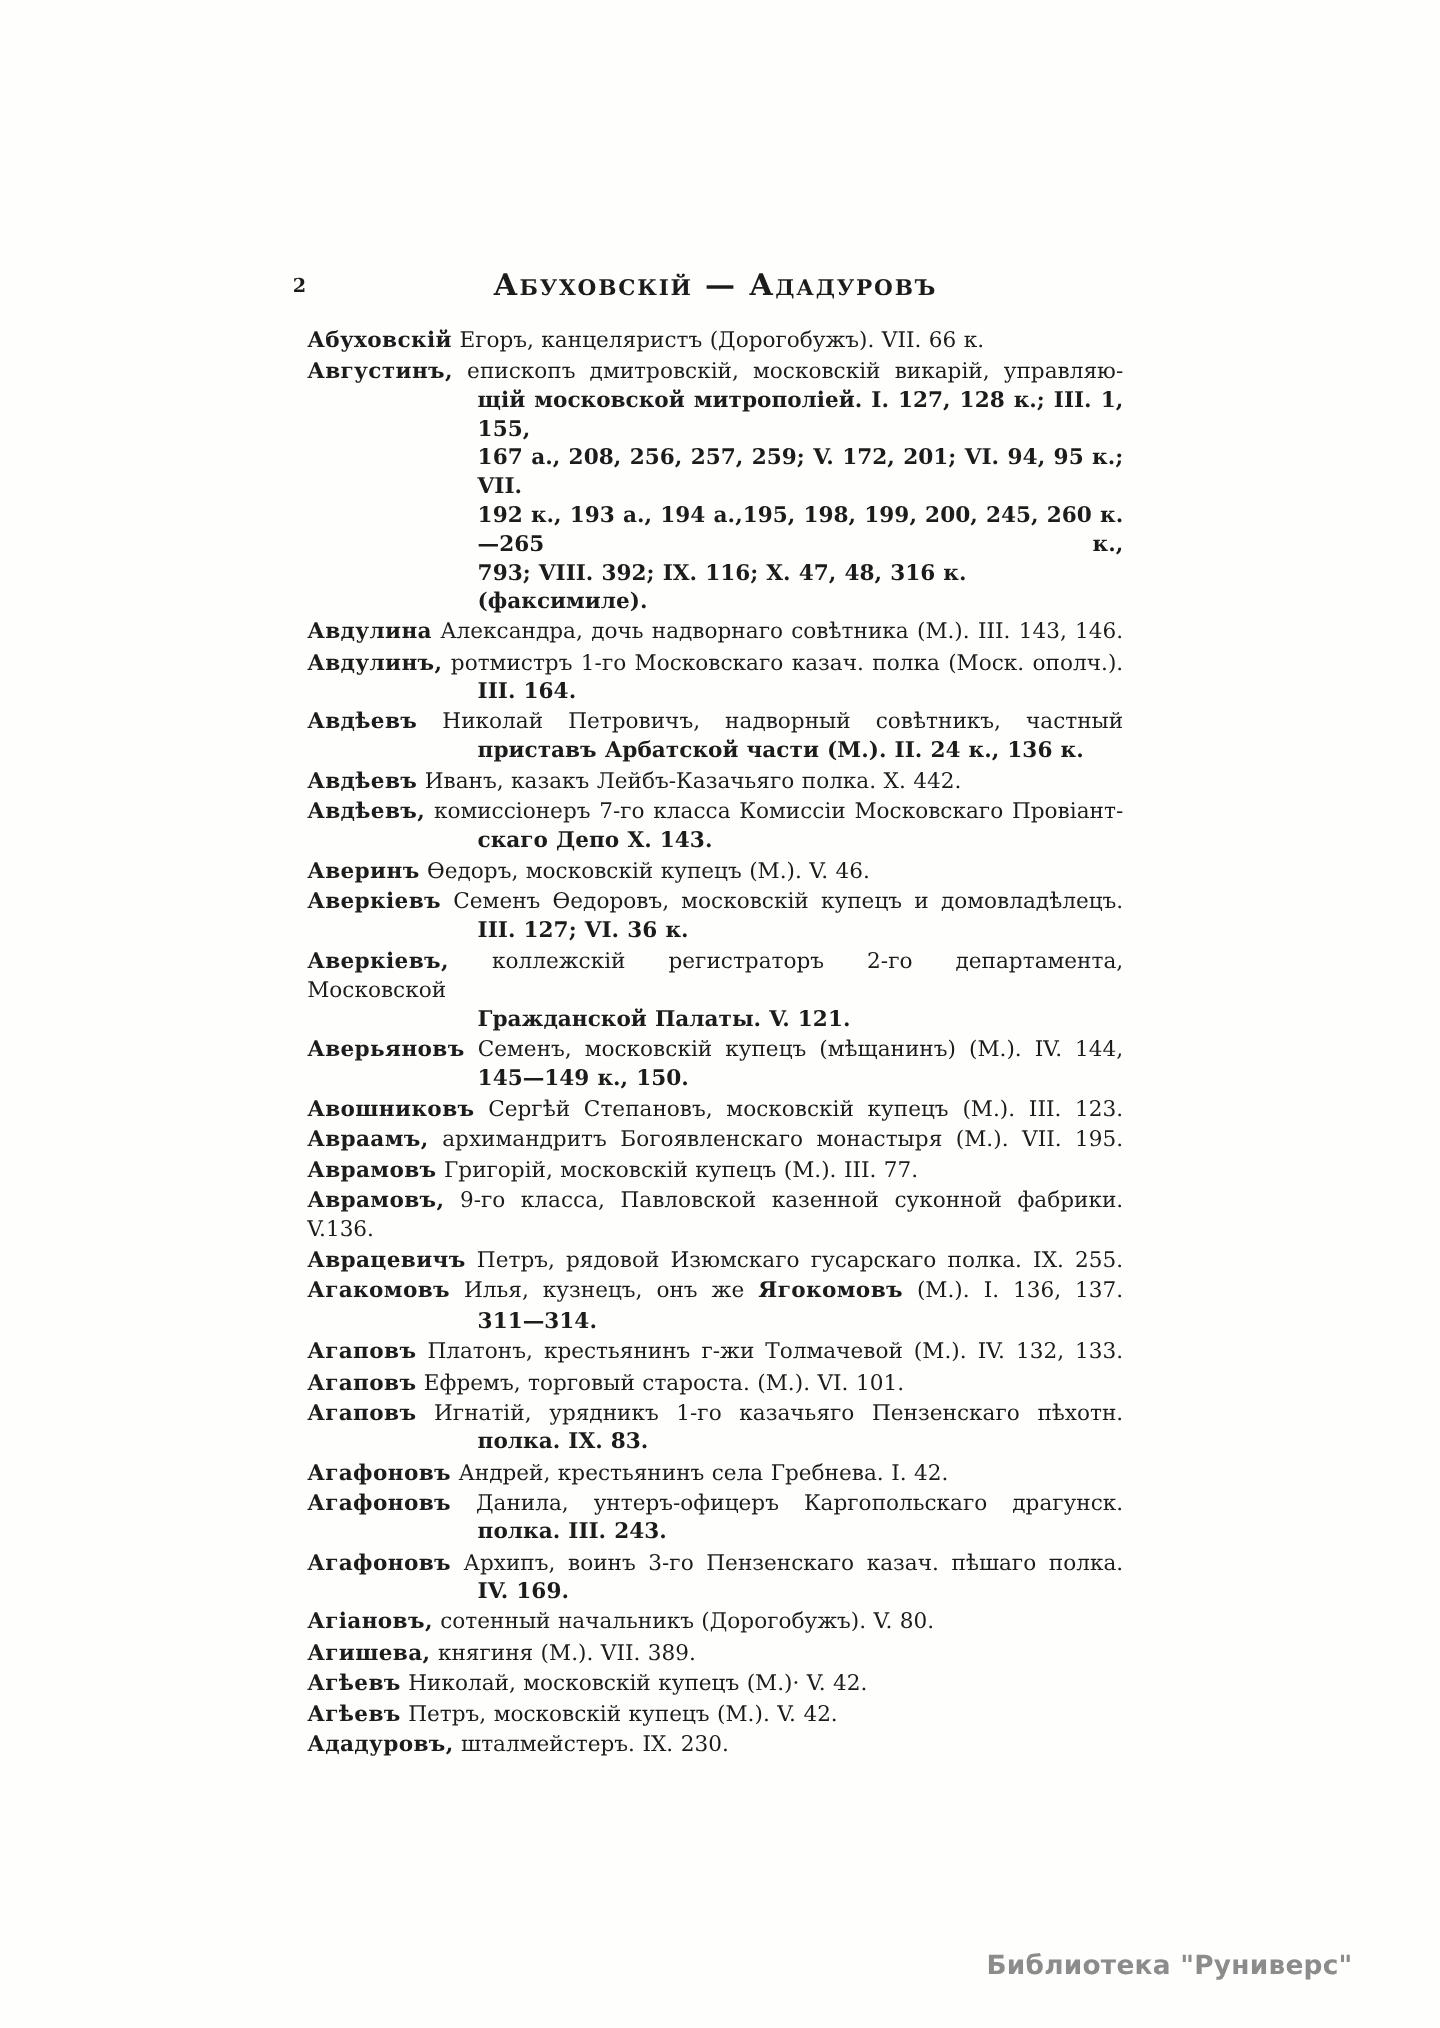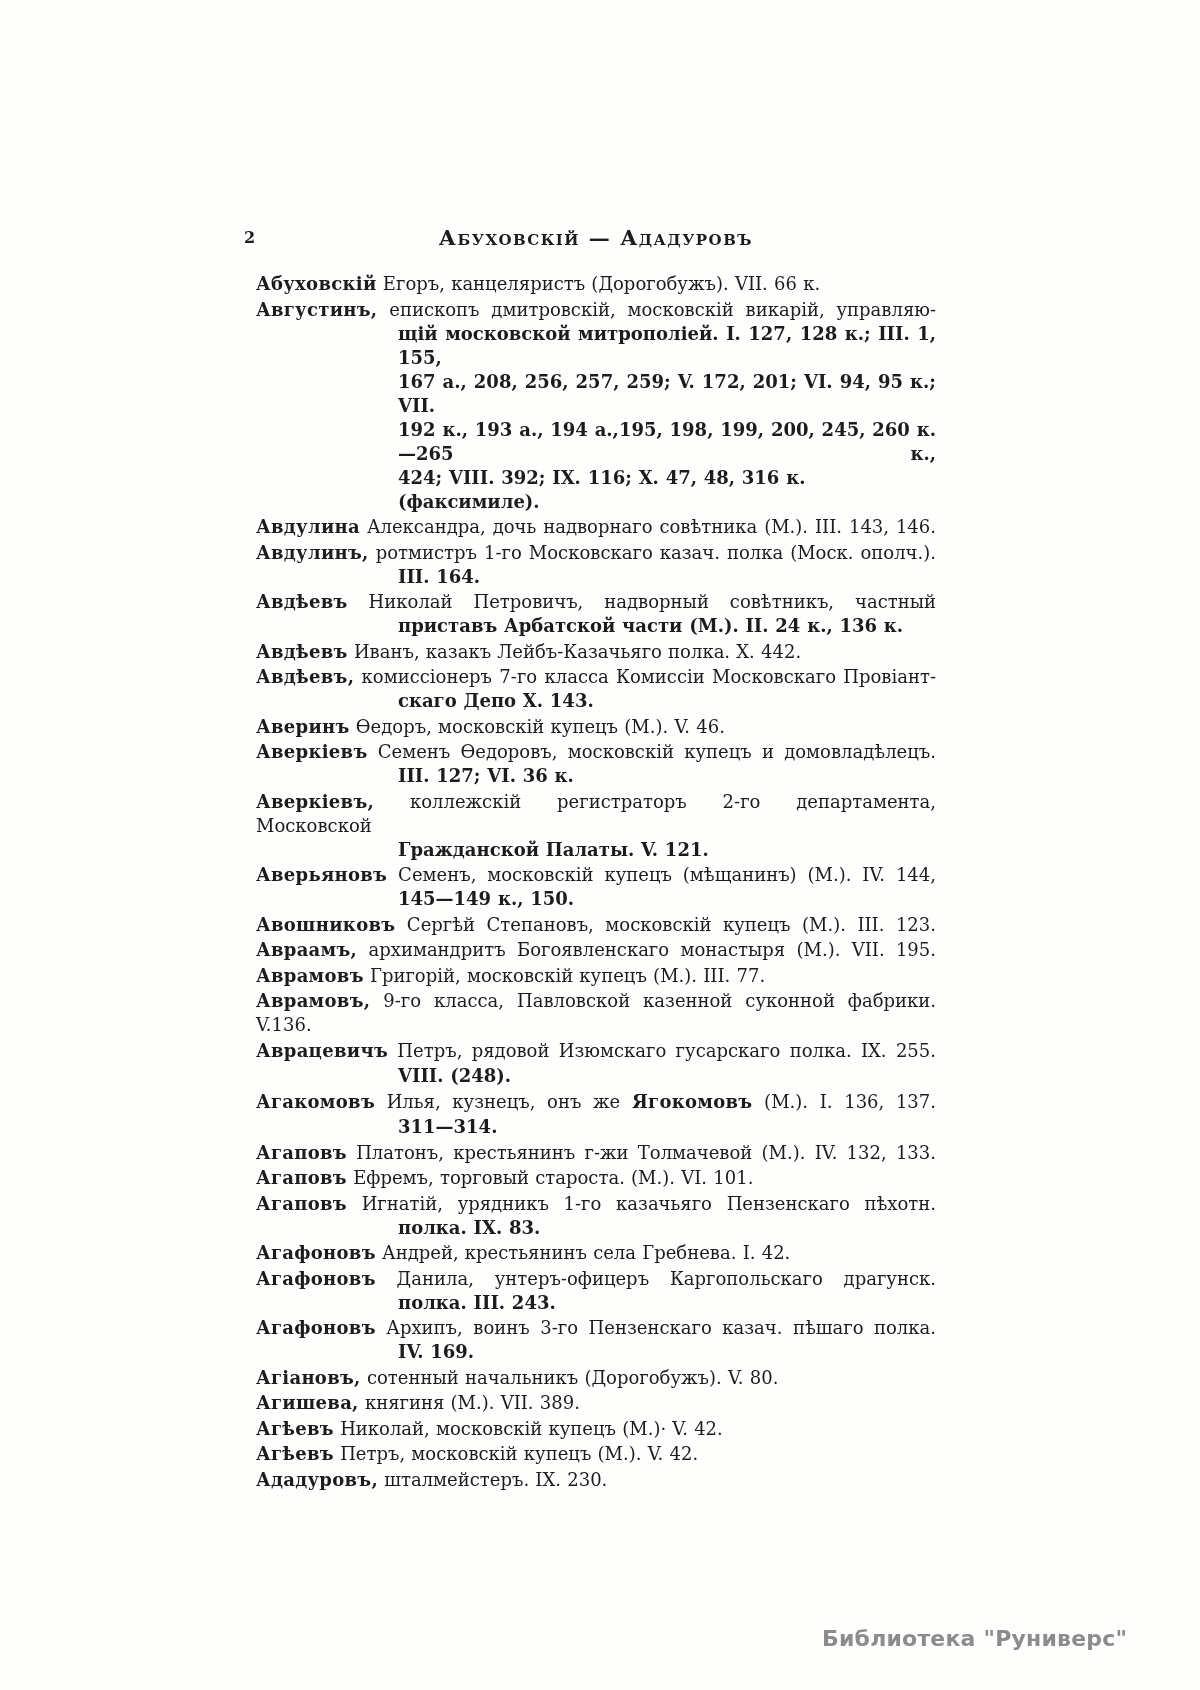--- a/index.html
+++ b/index.html
@@ -13,21 +13,21 @@
     overflow:hidden;
   }
   .page-number {
     position:absolute; left:244px; top:228px;
     font-size:16px; line-height:20px; font-weight:bold;
   }
   .running-header {
     position:absolute; left:256px; top:227px; width:680px;
     text-align:center;
     font-variant:small-caps;
-    font-size:21px; line-height:21px;
+    font-size:25px; line-height:21px;
     font-weight:600;
     letter-spacing:1.5px;
     white-space:nowrap;
   }
   .entries {
     position:absolute; left:256px; top:272px; width:680px;
   }
   .entry { margin-bottom:1.5px; }
   .line {
     font-size:18px; line-height:24px;
@@ -55,21 +55,21 @@
   <div class="running-header">Абуховскій — Ададуровъ</div>
   <main class="entries">
       <div class="entry">
         <div class="line"><span class="b">Абуховскій</span><span> Егоръ, канцеляристъ (Дорогобужъ). VII. 66 к.</span></div>
       </div>
       <div class="entry">
         <div class="line just"><span class="b">Августинъ,</span><span> епископъ дмитровскій, московскій викарій, управляю-</span></div>
         <div class="line ind just"><span>щій московской митрополіей. I. 127, 128 к.; III. 1, 155,</span></div>
         <div class="line ind just"><span>167 а., 208, 256, 257, 259; V. 172, 201; VI. 94, 95 к.; VII.</span></div>
         <div class="line ind just"><span>192 к., 193 а., 194 а.,195, 198, 199, 200, 245, 260 к.—265 к.,</span></div>
-        <div class="line ind"><span>424; VIII. 392; IX. 116; X. 47, 48, 316 к. (факсимиле).</span></div>
+        <div class="line ind"><span>793; VIII. 392; IX. 116; X. 47, 48, 316 к. (факсимиле).</span></div>
       </div>
       <div class="entry">
         <div class="line just"><span class="b">Авдулина</span><span> Александра, дочь надворнаго совѣтника (М.). III. 143, 146.</span></div>
       </div>
       <div class="entry">
         <div class="line just"><span class="b">Авдулинъ,</span><span> ротмистръ 1-го Московскаго казач. полка (Моск. ополч.).</span></div>
         <div class="line ind"><span>III. 164.</span></div>
       </div>
       <div class="entry">
         <div class="line just"><span class="b">Авдѣевъ</span><span> Николай Петровичъ, надворный совѣтникъ, частный</span></div>
@@ -106,21 +106,20 @@
       <div class="entry">
         <div class="line"><span class="b">Аврамовъ</span><span> Григорій, московскій купецъ (М.). III. 77.</span></div>
       </div>
       <div class="entry">
         <div class="line just"><span class="b">Аврамовъ,</span><span> 9-го класса, Павловской казенной суконной фабрики. V.136.</span></div>
       </div>
       <div class="entry">
         <div class="line just"><span class="b">Аврацевичъ</span><span> Петръ, рядовой Изюмскаго гусарскаго полка. IX. 255.</span></div>
       </div>
       <div class="entry">
-        <div class="line ind"><span>VIII. (248).</span></div>
       </div>
       <div class="entry">
         <div class="line just"><span class="b">Агакомовъ</span><span> Илья, кузнецъ, онъ же </span><span class="b">Ягокомовъ</span><span> (М.). I. 136, 137.</span></div>
       </div>
       <div class="entry">
         <div class="line ind"><span>311—314.</span></div>
       </div>
       <div class="entry">
         <div class="line just"><span class="b">Агаповъ</span><span> Платонъ, крестьянинъ г-жи Толмачевой (М.). IV. 132, 133.</span></div>
       </div>

